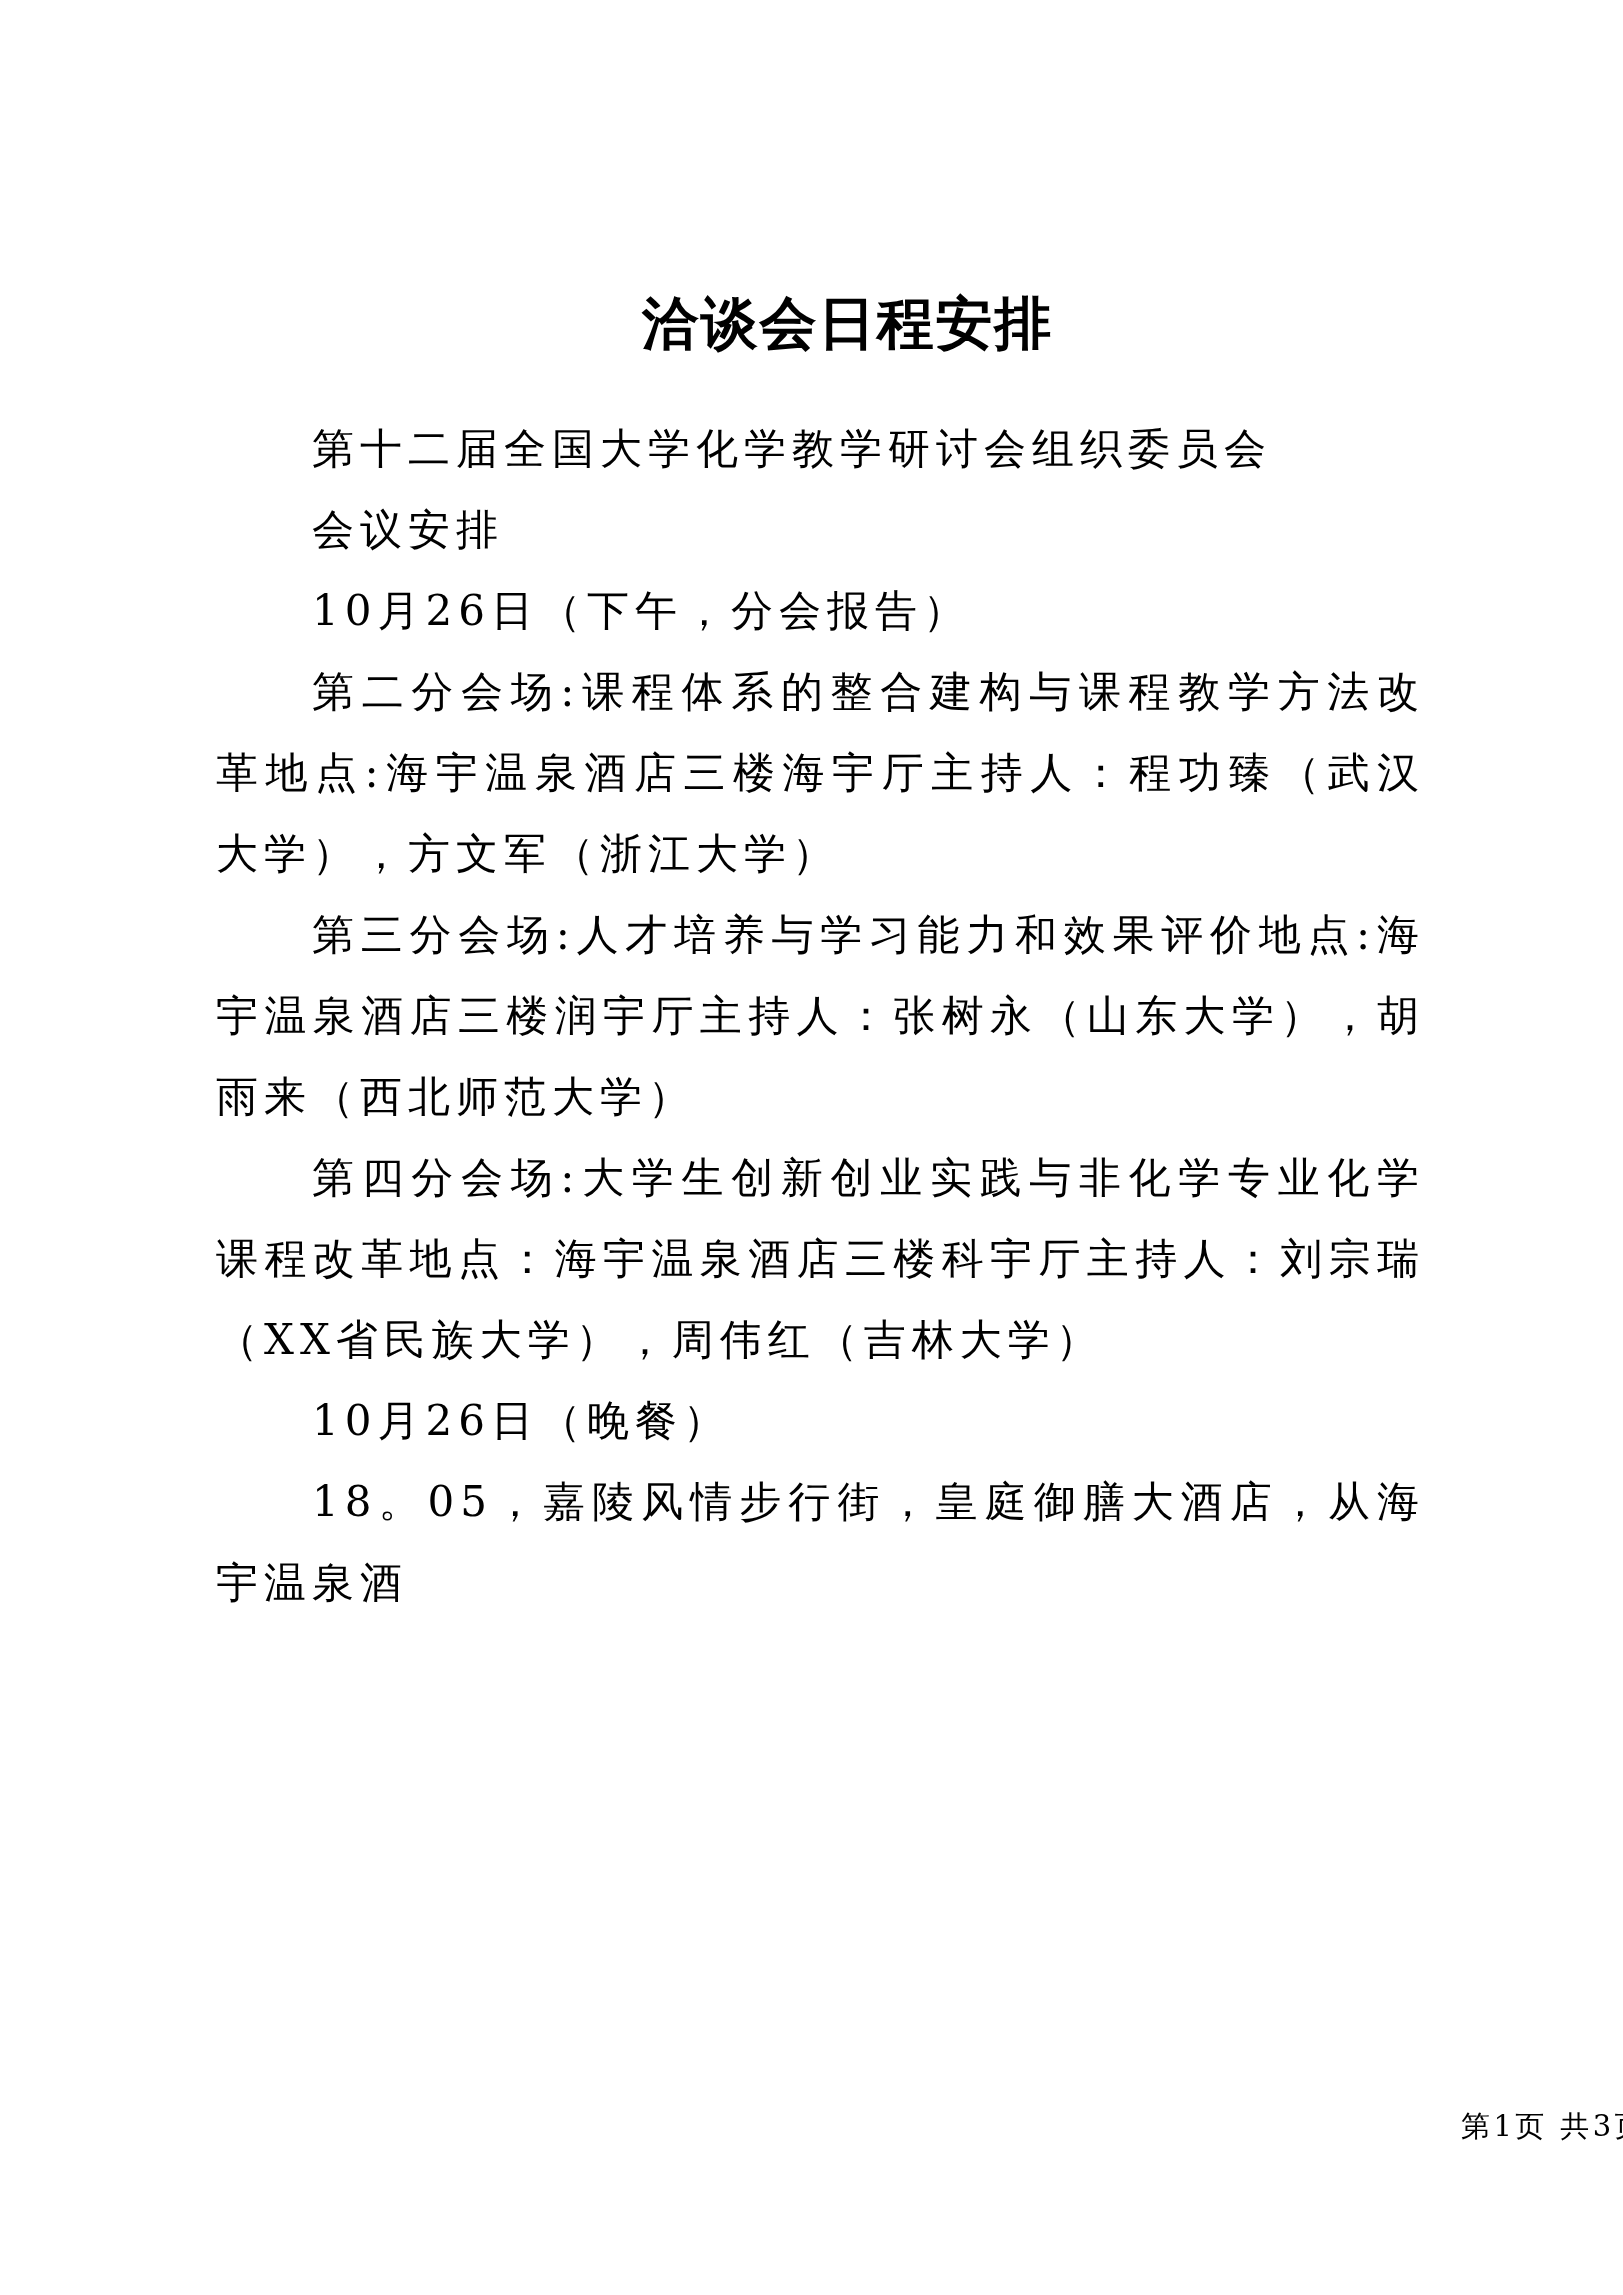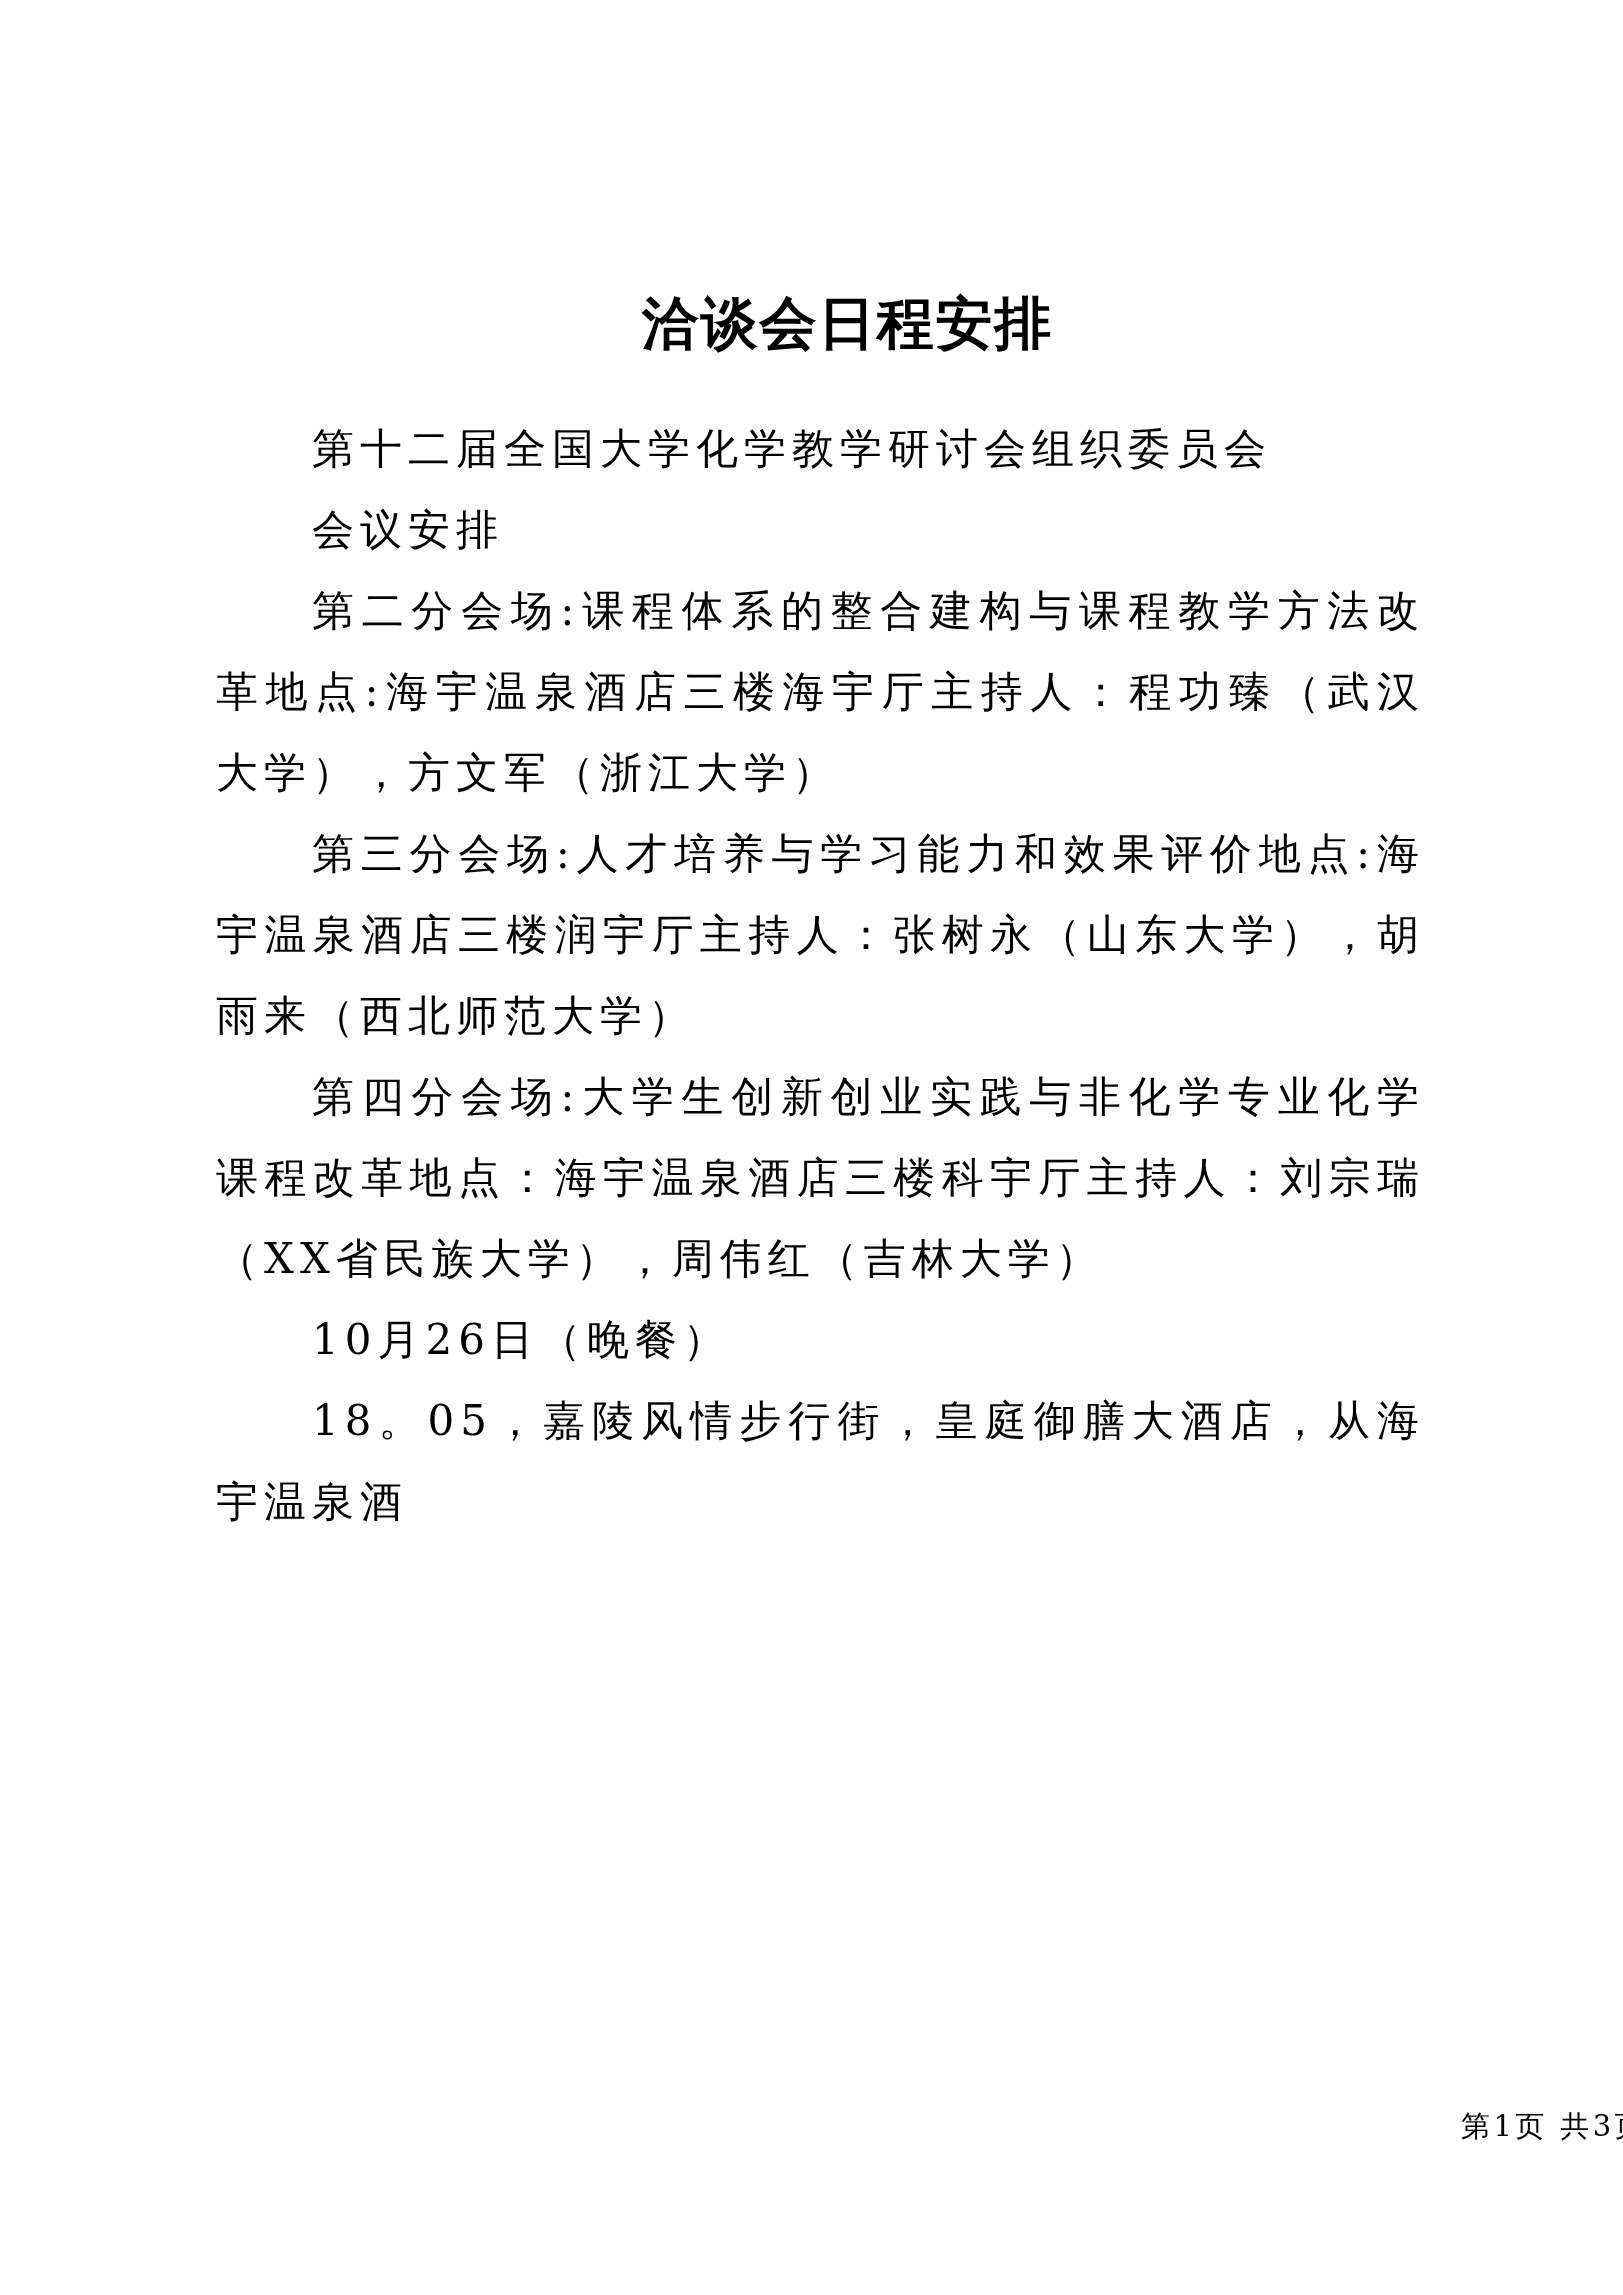--- a/index.html
+++ b/index.html
@@ -65,20 +65,21 @@
   </style>
 </head>
 <body>
 
 <div class="page">
   <div class="title">洽谈会日程安排</div>
 
   <div class="body">
     <p>第十二届全国大学化学教学研讨会组织委员会</p>
     <p>会议安排</p>
+    <p>10月26日（下午，分会报告）</p>
     <p>第二分会场:课程体系的整合建构与课程教学方法改革地点:海宇温泉酒店三楼海宇厅主持人：程功臻（武汉大学），方文军（浙江大学）</p>
     <p>第三分会场:人才培养与学习能力和效果评价地点:海宇温泉酒店三楼润宇厅主持人：张树永（山东大学），胡雨来（西北师范大学）</p>
     <p>第四分会场:大学生创新创业实践与非化学专业化学课程改革地点：海宇温泉酒店三楼科宇厅主持人：刘宗瑞（XX省民族大学），周伟红（吉林大学）</p>
     <p>10月26日（晚餐）</p>
     <p>18。05，嘉陵风情步行街，皇庭御膳大酒店，从海宇温泉酒</p>
   </div>
 
   <div class="footer">第1页 共3页</div>
 </div>
 

